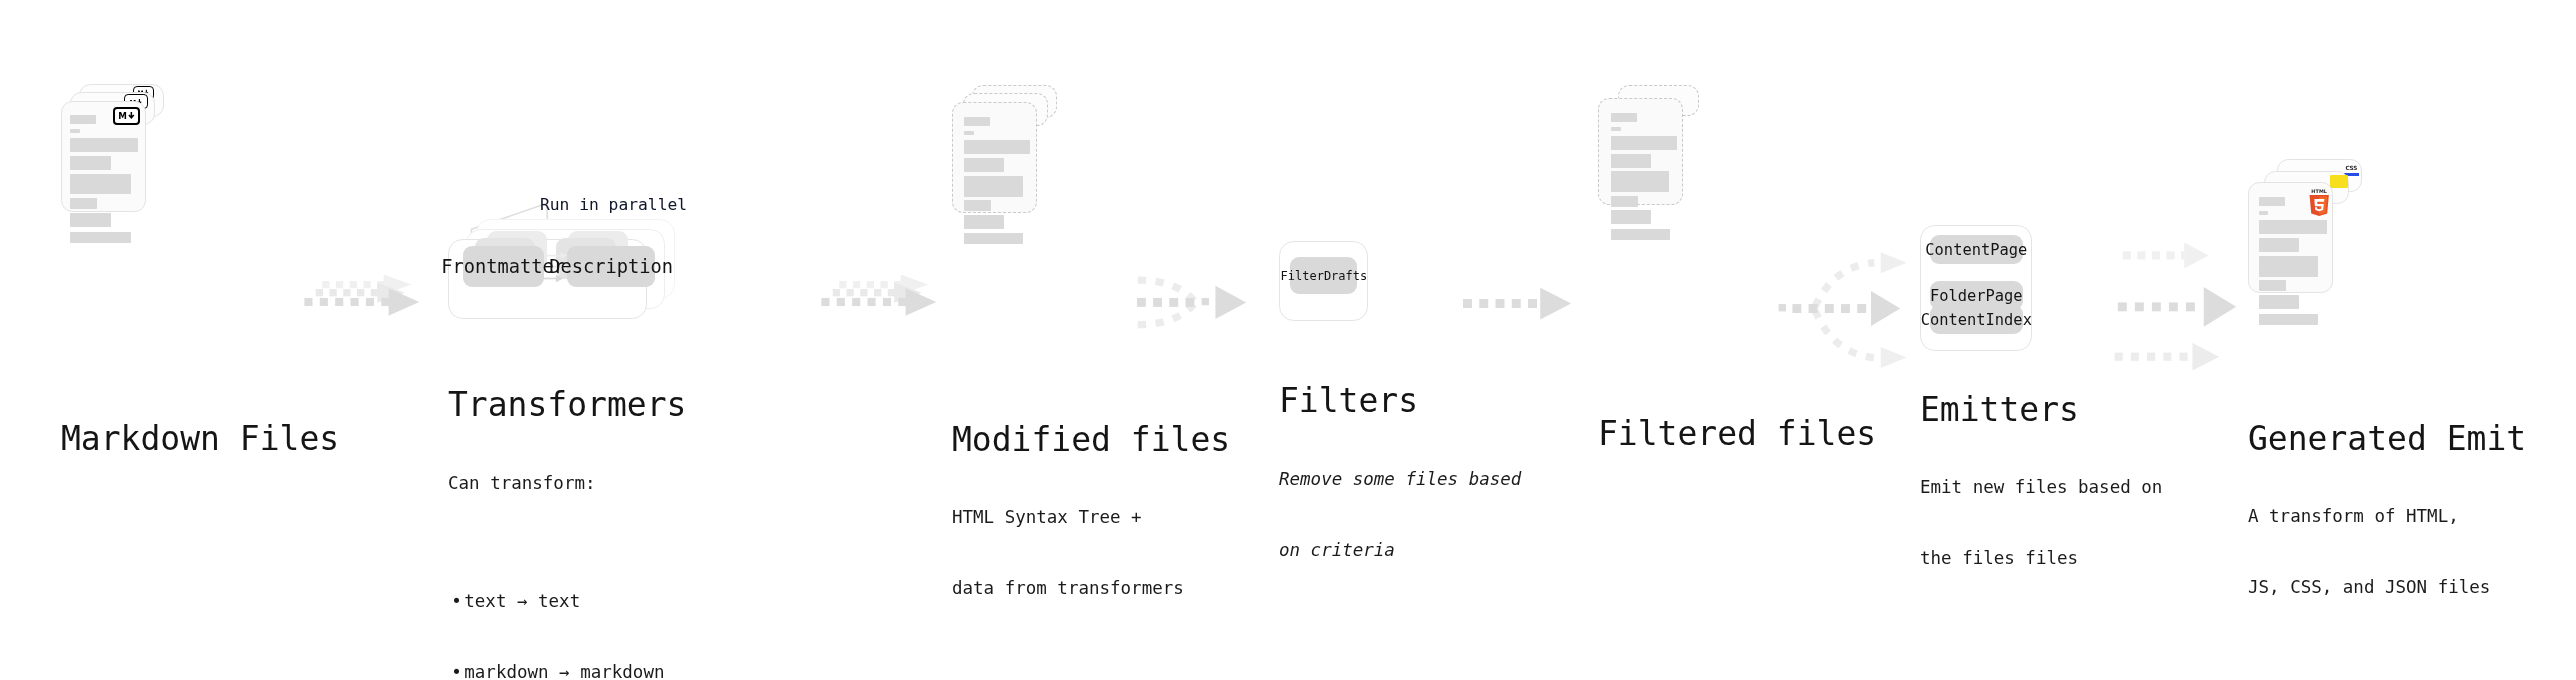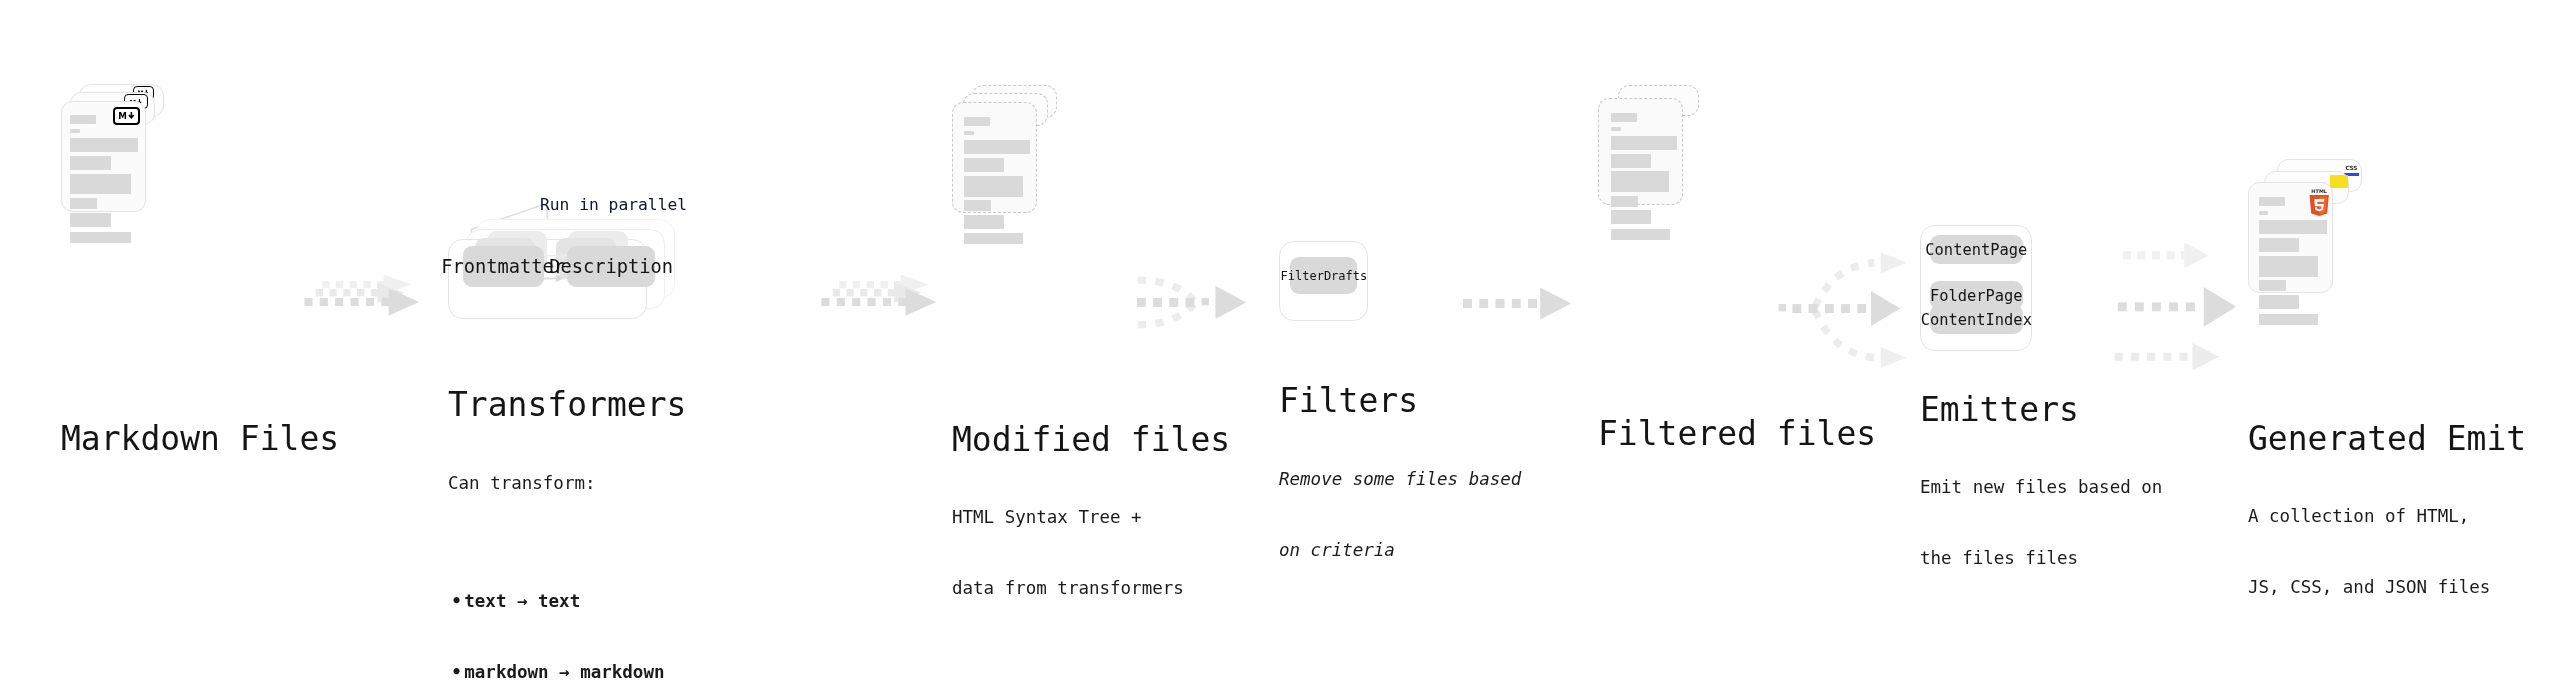--- a/index.html
+++ b/index.html
@@ -46,21 +46,20 @@
   }
   .caption-sub .bullets {
     margin: 0;
     padding: 0;
     list-style: none;
   }
   .caption-sub .bullets li {
     padding-left: 16.3px;
     position: relative;
     white-space: pre;
-    font-weight: bold;
   }
   .caption-sub .bullets li::before {
     content: "\2022";
     position: absolute;
     left: 3.3px;
     top: 0;
   }
 
   
   .doc-stack { position: absolute; }
@@ -501,19 +500,19 @@
       <div class="skel" style="left:10.6px; top:220px; width:68px; height:14px;"></div>
       <div class="skel" style="left:10.6px; top:238px; width:40px; height:14px;"></div>
       <div class="skel" style="left:10.6px; top:256px; width:59px; height:21px;"></div>
       <div class="skel" style="left:10.6px; top:280px; width:27px; height:10.6px;"></div>
       <div class="skel" style="left:10.6px; top:295px; width:40px; height:14px;"></div>
       <div class="skel" style="left:10.6px; top:314px; width:59px; height:11.4px;"></div>
     </div>
 
     <div class="caption caption-title" style="left:0px; top:419px;">Generated Emit</div>
     <div class="caption caption-sub" style="left:0px; top:458px;">
-      <div>A collection of HTML,</div>
+      <div>A transform of HTML,</div>
       <div>JS, CSS, and JSON files</div>
     </div>
   </div>
 
 </div>
 
 
 </body></html>

